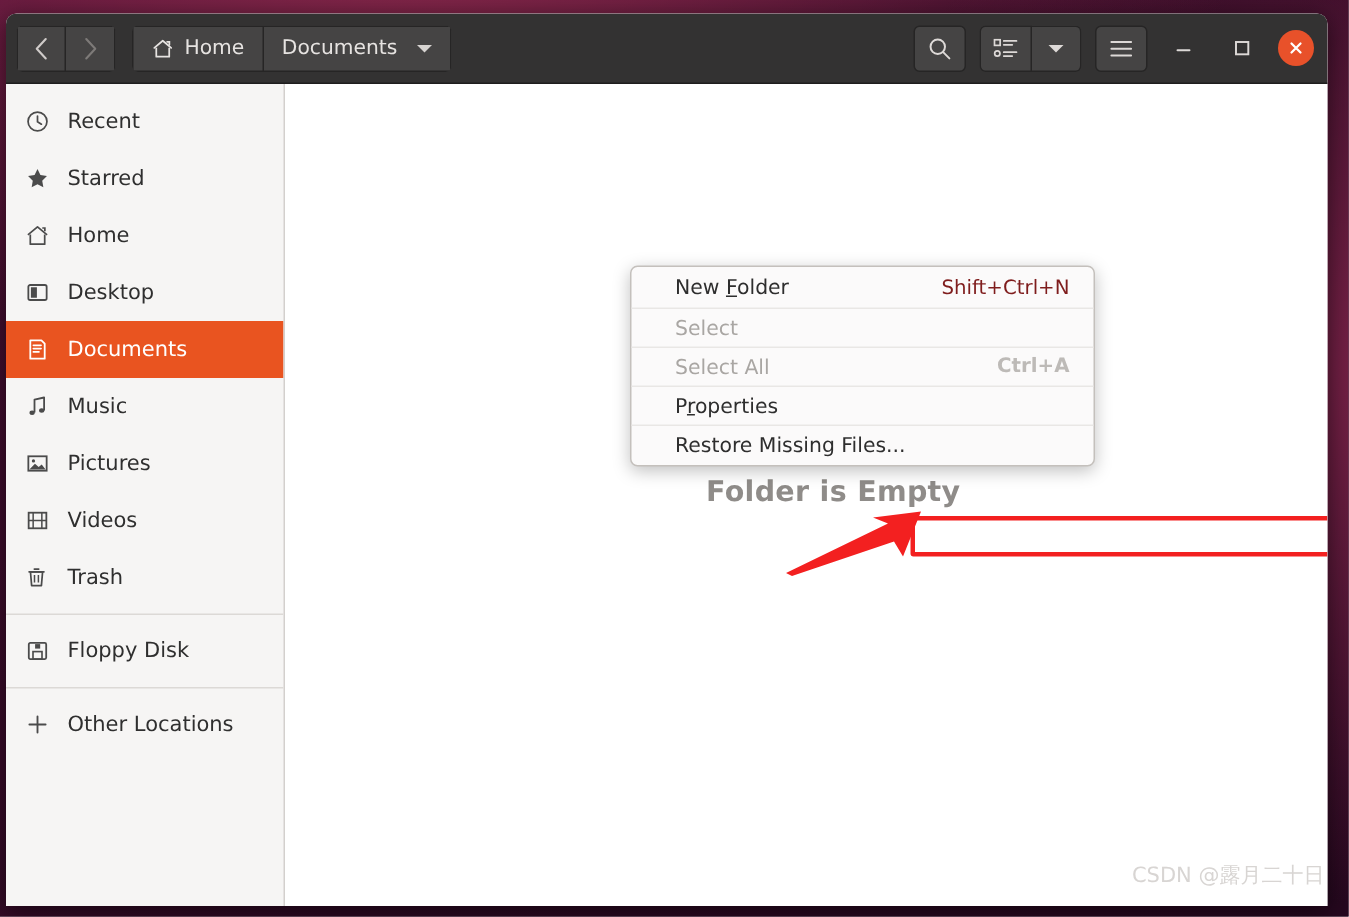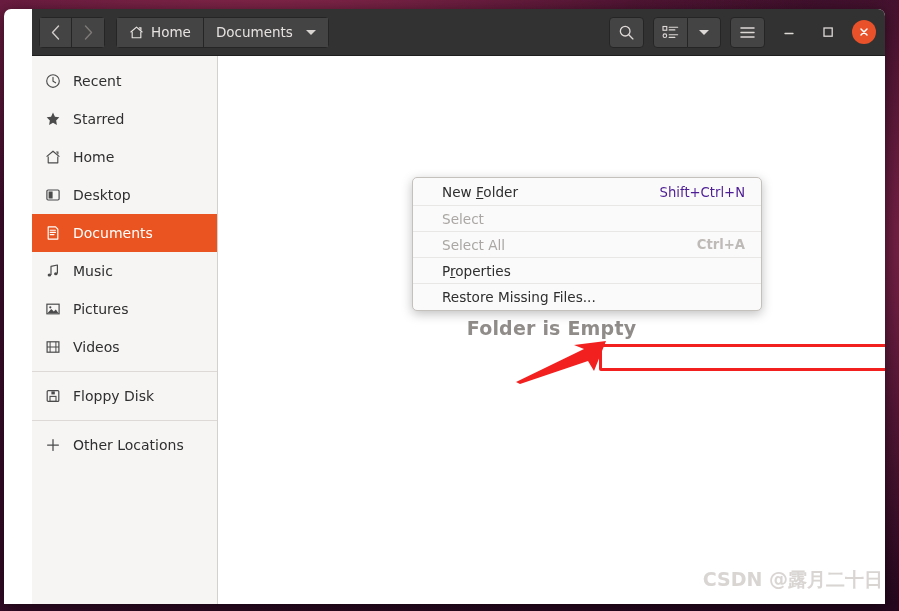--- a/index.html
+++ b/index.html
@@ -21,21 +21,20 @@
   #window {
     position: absolute;
     left: 4px; top: 9px;
     width: 881px; height: 595px;
     background: #ffffff;
     border-radius: 7px 7px 0 0;
     box-shadow: 0 3px 16px rgba(0,0,0,.55);
     overflow: hidden;
     display: flex;
     flex-direction: column;
-    padding-left: 28px;
   }
 
   
   #headerbar {
     height: 47px;
     flex: 0 0 47px;
     background: #333232;
     border-bottom: 1px solid #1f1e1e;
     display: flex;
     align-items: center;
@@ -97,21 +96,21 @@
     color: #ddd9d7;
   }
   .wctl.close {
     width: 24px; height: 24px;
     border-radius: 50%;
     background: #e8512a;
     color: #fff;
   }
 
   
-  #body { flex: 1; display: flex; min-height: 0; }
+  #body { flex: 1; display: flex; min-height: 0; gap: 36px; }
 
   
   #sidebar {
     width: 186px;
     flex: 0 0 186px;
     background: #f6f5f4;
     border-right: 1px solid #d3d0cd;
     padding-top: 6px;
     overflow: hidden;
   }
@@ -173,42 +172,42 @@
     font-size: 19px;
     font-weight: bold;
     color: #8f8c89;
     letter-spacing: .2px;
   }
 
   
   #ctxmenu {
     position: absolute;
     left: 194px; top: 121px;
-    width: 350px;
+    width: 310px;
     background: #fbfafa;
     border: 1px solid #c4c0bc;
     border-radius: 5px;
     box-shadow: 0 3px 11px rgba(0,0,0,.25);
     padding: 1px 0;
     z-index: 30;
   }
   .mi {
     height: 26px;
     display: flex;
     align-items: center;
     padding: 0 16px 0 29px;
     font-size: 13.6px;
     color: #2e2e2e;
     border-top: 1px solid #e9e7e5;
     white-space: nowrap;
   }
   .mi:first-child { border-top: none; }
   .mi .accel {
     margin-left: auto;
-    color: #4c1d95;
+    color: #7f1d1d;
     font-size: 13.2px;
     padding-left: 22px;
   }
   .mi.disabled { color: #a9a6a3; }
   .mi.disabled .accel { color: #bdbab7; font-weight: bold; }
   .mi u { text-decoration: underline; }
 
   
   #redbox {
     position: absolute;
@@ -224,25 +223,24 @@
     left: 296px; top: 283px;
     width: 96px; height: 46px;
     z-index: 40;
     pointer-events: none;
   }
 
   
   #watermark {
     position: absolute;
     right: 16px; bottom: 18px;
-    font-size: 19px;
+    font-size: 14px;
     color: #d8d5d3;
     z-index: 45;
     white-space: nowrap;
-    font-weight: bold;
   }
 </style>
 </head>
 <body>
 
 <div id="window">
 
   <div id="headerbar">
 
     <div class="hb-left">
@@ -404,20 +402,30 @@
       <div class="side-item">
         <span class="ico">
           <svg width="16" height="16" viewBox="0 0 16 16">
             <rect x="2.1" y="2.8" width="11.8" height="10.4" stroke="currentColor" stroke-width="1.2" fill="none"></rect>
             <path d="M5.1 2.8 V13.2 M10.9 2.8 V13.2 M2.1 8 H13.9" stroke="currentColor" stroke-width="1"></path>
           </svg>
         </span>
         <span>Videos</span>
       </div>
 
+      <div class="side-item">
+        <span class="ico">
+          <svg width="16" height="16" viewBox="0 0 16 16">
+            <path d="M3.3 4.2 H11.4 L10.6 13.4 H4.1 Z" stroke="currentColor" stroke-width="1.15" fill="none" stroke-linejoin="round"></path>
+            <path d="M2.4 4.2 H12.3 M5.9 2.4 H8.8" stroke="currentColor" stroke-width="1.15" stroke-linecap="round"></path>
+            <path d="M6 6.4 V11.4 M8.6 6.4 V11.4" stroke="currentColor" stroke-width="1"></path>
+          </svg>
+        </span>
+        <span>Trash</span>
+      </div>
 
       <div class="side-sep"></div>
 
       <div class="side-item">
         <span class="ico">
           <svg width="16" height="16" viewBox="0 0 16 16">
             <rect x="2.2" y="2.6" width="11.6" height="10.8" rx="1" stroke="currentColor" stroke-width="1.2" fill="none"></rect>
             <rect x="5" y="8.4" width="6" height="5" stroke="currentColor" stroke-width="1.1" fill="none"></rect>
             <rect x="6.4" y="3.4" width="3.4" height="3" fill="currentColor"></rect>
           </svg>

